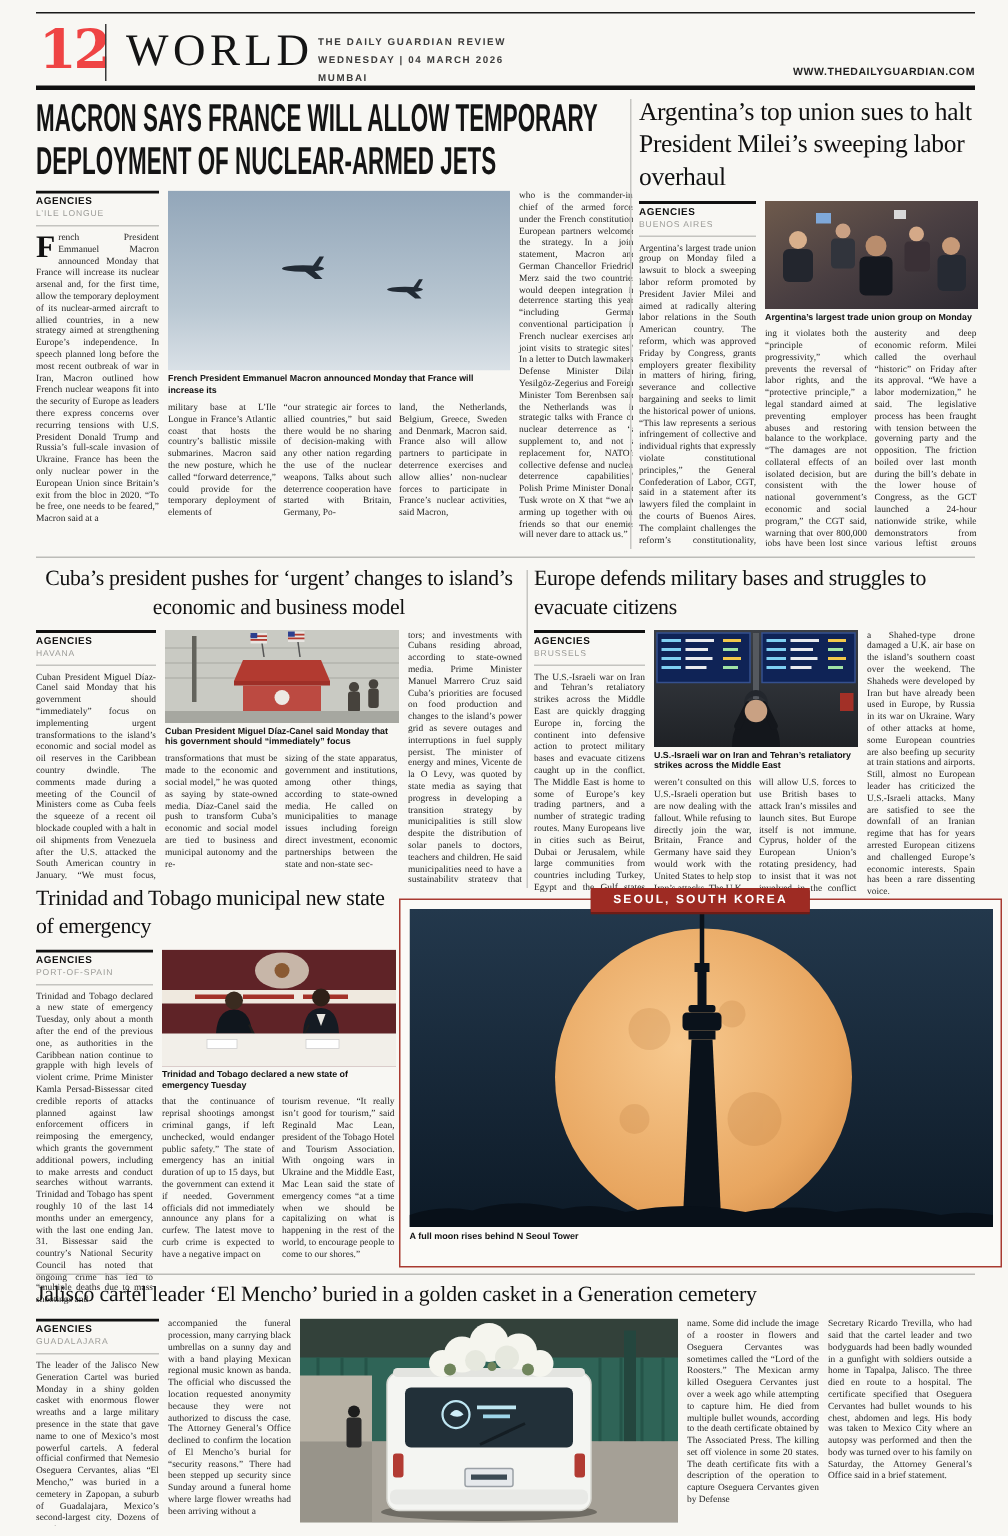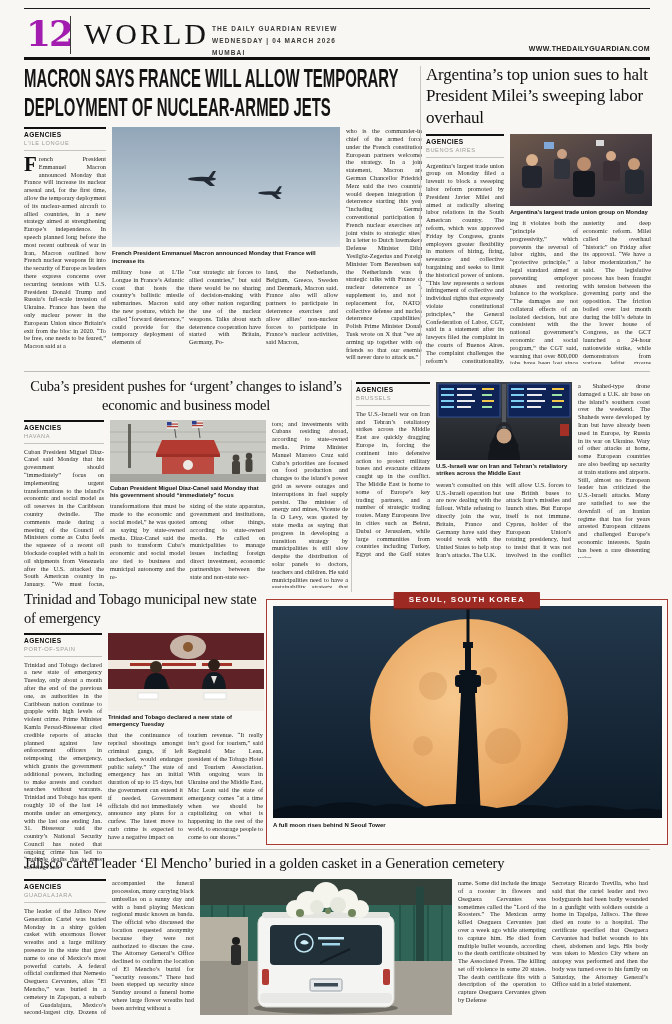--- a/index.html
+++ b/index.html
@@ -1,21 +1,21 @@
 <!DOCTYPE html>
 <html><head>
 <meta charset="utf-8">
 <style>
   html,body{margin:0;padding:0;background:#dedede;}
   .page{position:relative;width:672px;height:1024px;margin:0 auto;background:#f8f7f3;
         font-family:"Liberation Serif",serif;color:#1c1c1c;overflow:hidden;}
   .abs{position:absolute;}
   
   .rule-top{left:24px;right:22px;top:8px;border-top:1.5px solid #1a1a1a;}
-  .hdr-num{left:26px;top:15px;font:700 36px/1 "DejaVu Serif",serif;color:#a21caf;letter-spacing:-2px;}
+  .hdr-num{left:26px;top:15px;font:700 36px/1 "DejaVu Serif",serif;color:#ef4444;letter-spacing:-2px;}
   .hdr-vline{left:70px;top:16px;height:38px;border-left:1.5px solid #3a3a3a;}
   .hdr-world{left:84px;top:19px;font:400 30px/1 "Liberation Serif",serif;letter-spacing:3px;color:#141414;}
   .hdr-info{left:212px;top:23px;font:700 6.5px/1.85 "Liberation Sans",sans-serif;letter-spacing:1.1px;color:#3b3b3b;}
   .hdr-web{right:22px;top:45px;font:700 7px/1 "Liberation Sans",sans-serif;color:#222;letter-spacing:.4px;}
   .hdr-bar{left:24px;right:22px;top:57px;border-top:3px solid #101010;}
   
   .vdiv{border-left:1px solid #c6c6c2;width:0;}
   .hdiv{border-top:1px solid #bcbcb8;height:0;}
   
   .bodytext{font:6.3px/1.24 "Liberation Serif",serif;text-align:justify;color:#242424;}
@@ -199,20 +199,21 @@
           <div class="bodytext" style="width:75px;flex:none;">sizing of the state apparatus, government and institutions, among other things, according to state-owned media. He called on municipalities to manage issues including foreign direct investment, economic partnerships between the state and non-state sec-</div>
         </div>
       </div>
       <div class="bodytext" style="width:76px;flex:none;">tors; and investments with Cubans residing abroad, according to state-owned media. Prime Minister Manuel Marrero Cruz said Cuba’s priorities are focused on food production and changes to the island’s power grid as severe outages and interruptions in fuel supply persist. The minister of energy and mines, Vicente de la O Levy, was quoted by state media as saying that progress in developing a transition strategy by municipalities is still slow despite the distribution of solar panels to doctors, teachers and children. He said municipalities need to have a sustainability strategy that relies on their own resources.</div>
     </div>
   </div>
 
   <div class="abs vdiv" style="left:351px;top:380px;height:212px;"></div>
 
   <div class="abs" style="left:356px;top:377px;width:294px;">
+    <div class="hl" style="font-size:14.5px;line-height:1.3;letter-spacing:-.2px;">Europe defends military bases and struggles to evacuate citizens</div>
     <div class="cols" style="height:176px;margin-top:5px;">
       <div style="width:74px;flex:none;">
         <div class="byline">
           <div class="agency">AGENCIES</div>
           <div class="loc">BRUSSELS</div>
         </div>
         <div class="bodytext">The U.S.-Israeli war on Iran and Tehran’s retaliatory strikes across the Middle East are quickly dragging Europe in, forcing the continent into defensive action to protect military bases and evacuate citizens caught up in the conflict. The Middle East is home to some of Europe’s key trading partners, and a number of strategic trading routes. Many Europeans live in cities such as Beirut, Dubai or Jerusalem, while large communities from countries including Turkey, Egypt and the Gulf states have settled across Europe. Europeans</div>
       </div>
       <div class="colstack" style="width:136px;flex:none;">
         <svg class="ph" width="136" height="78" viewBox="0 0 136 78">

